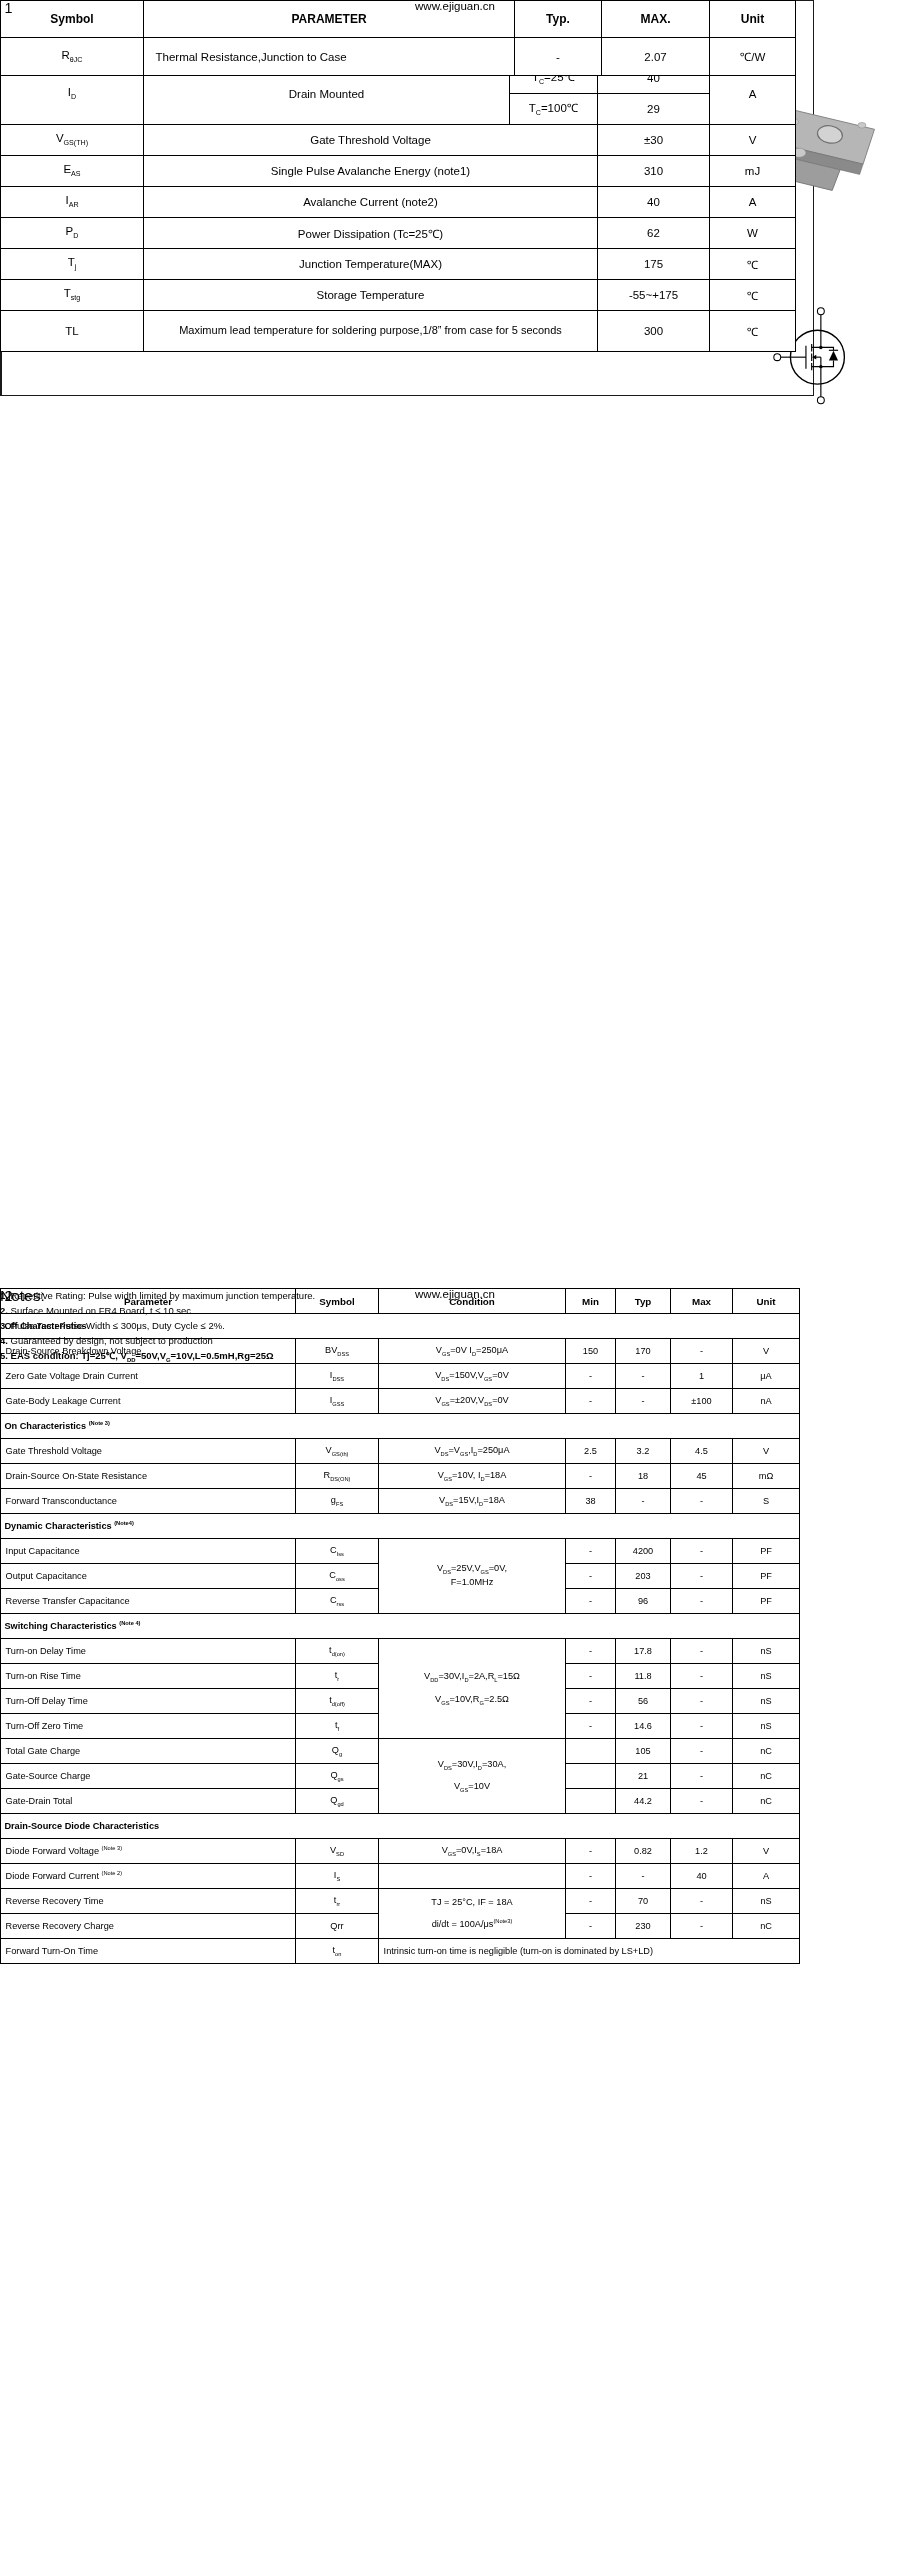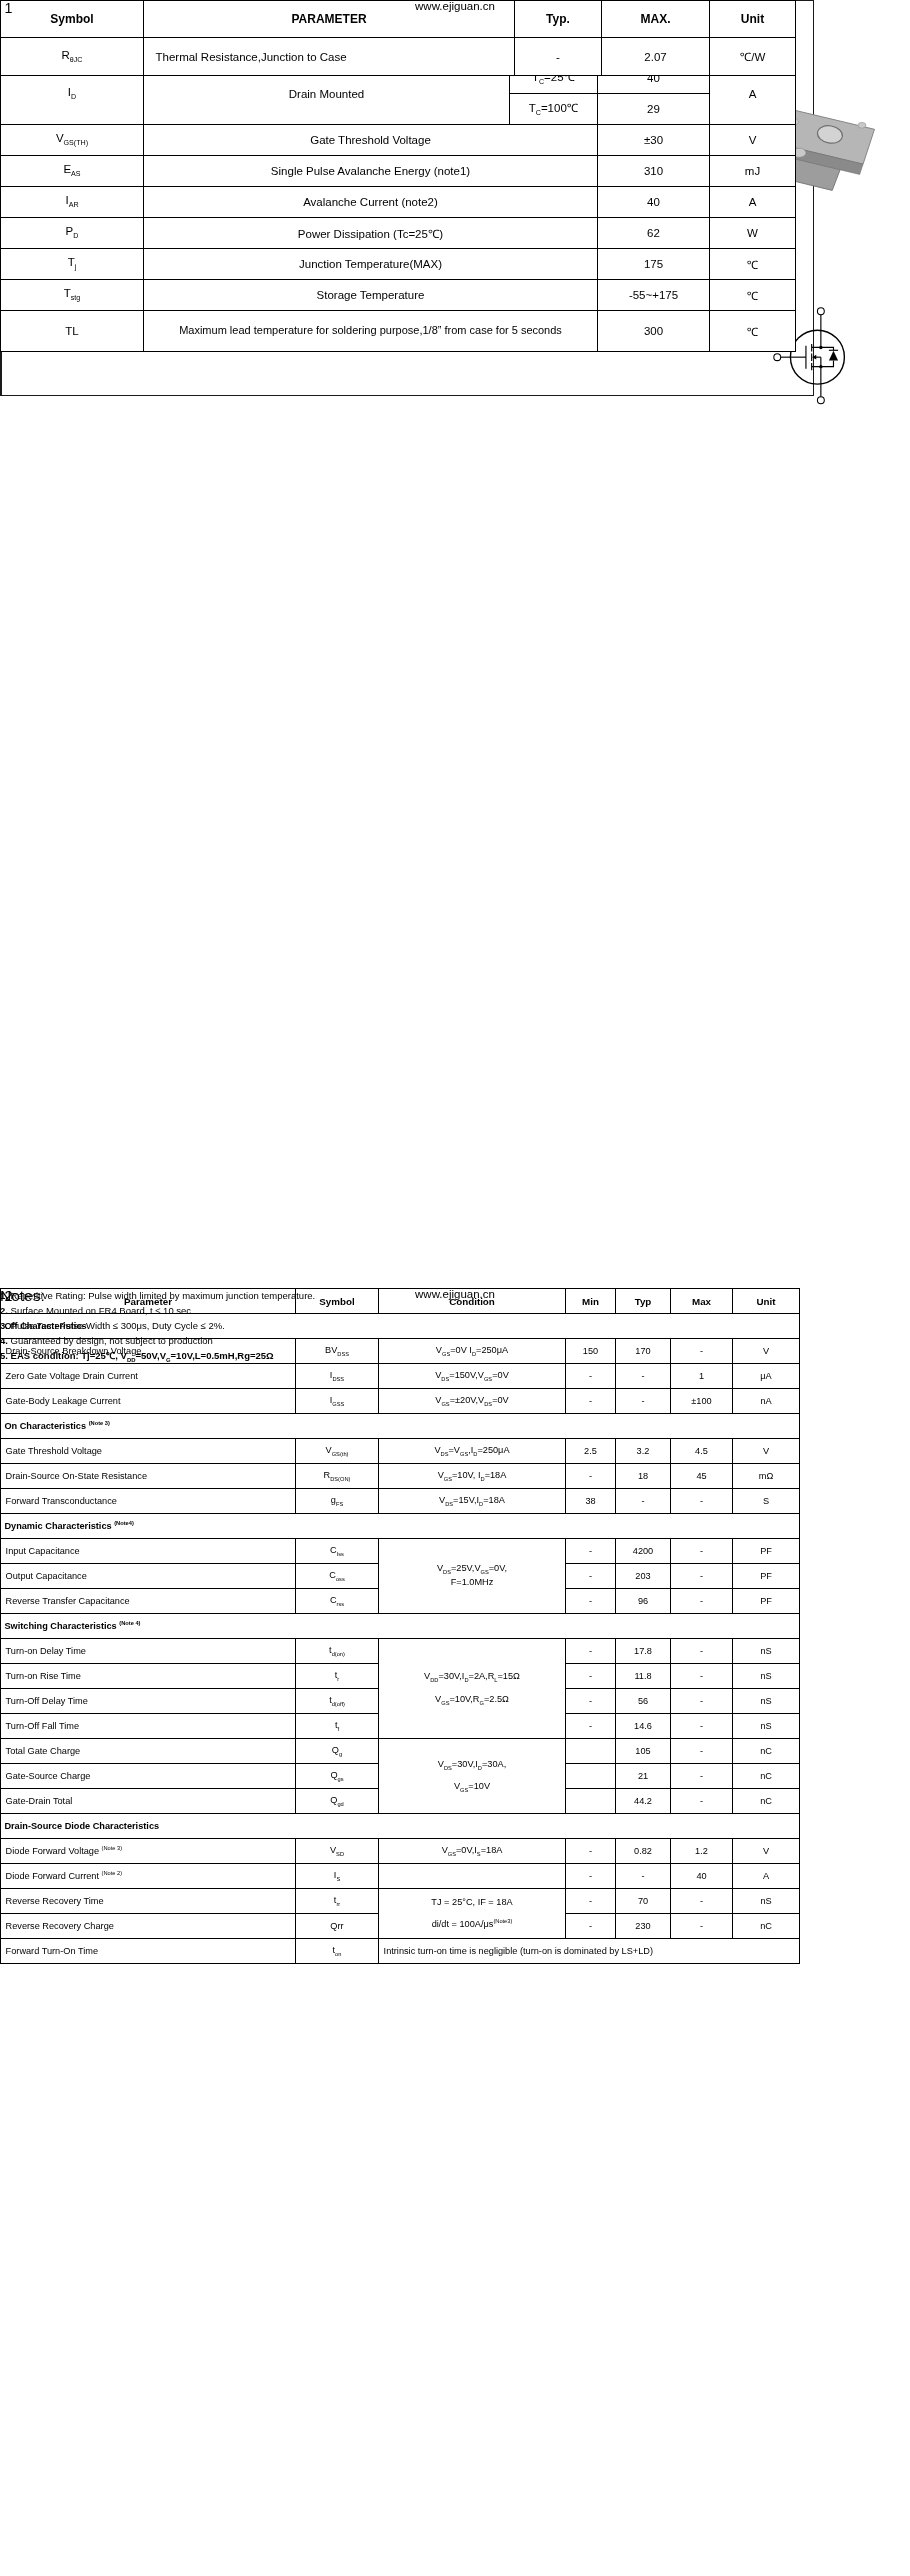--- a/index.html
+++ b/index.html
@@ -511,21 +511,21 @@
       </tr>
       <tr>
         <td class="pl">Turn-Off Delay Time</td>
         <td>t<sub>d(off)</sub></td>
         <td>-</td>
         <td>56</td>
         <td>-</td>
         <td>nS</td>
       </tr>
       <tr>
-        <td class="pl">Turn-Off Fall Time</td>
+        <td class="pl">Turn-Off Zero Time</td>
         <td>t<sub>f</sub></td>
         <td>-</td>
         <td>14.6</td>
         <td>-</td>
         <td>nS</td>
       </tr>
       <tr>
         <td class="pl">Total Gate Charge</td>
         <td>Q<sub>g</sub></td>
         <td rowspan="3">

